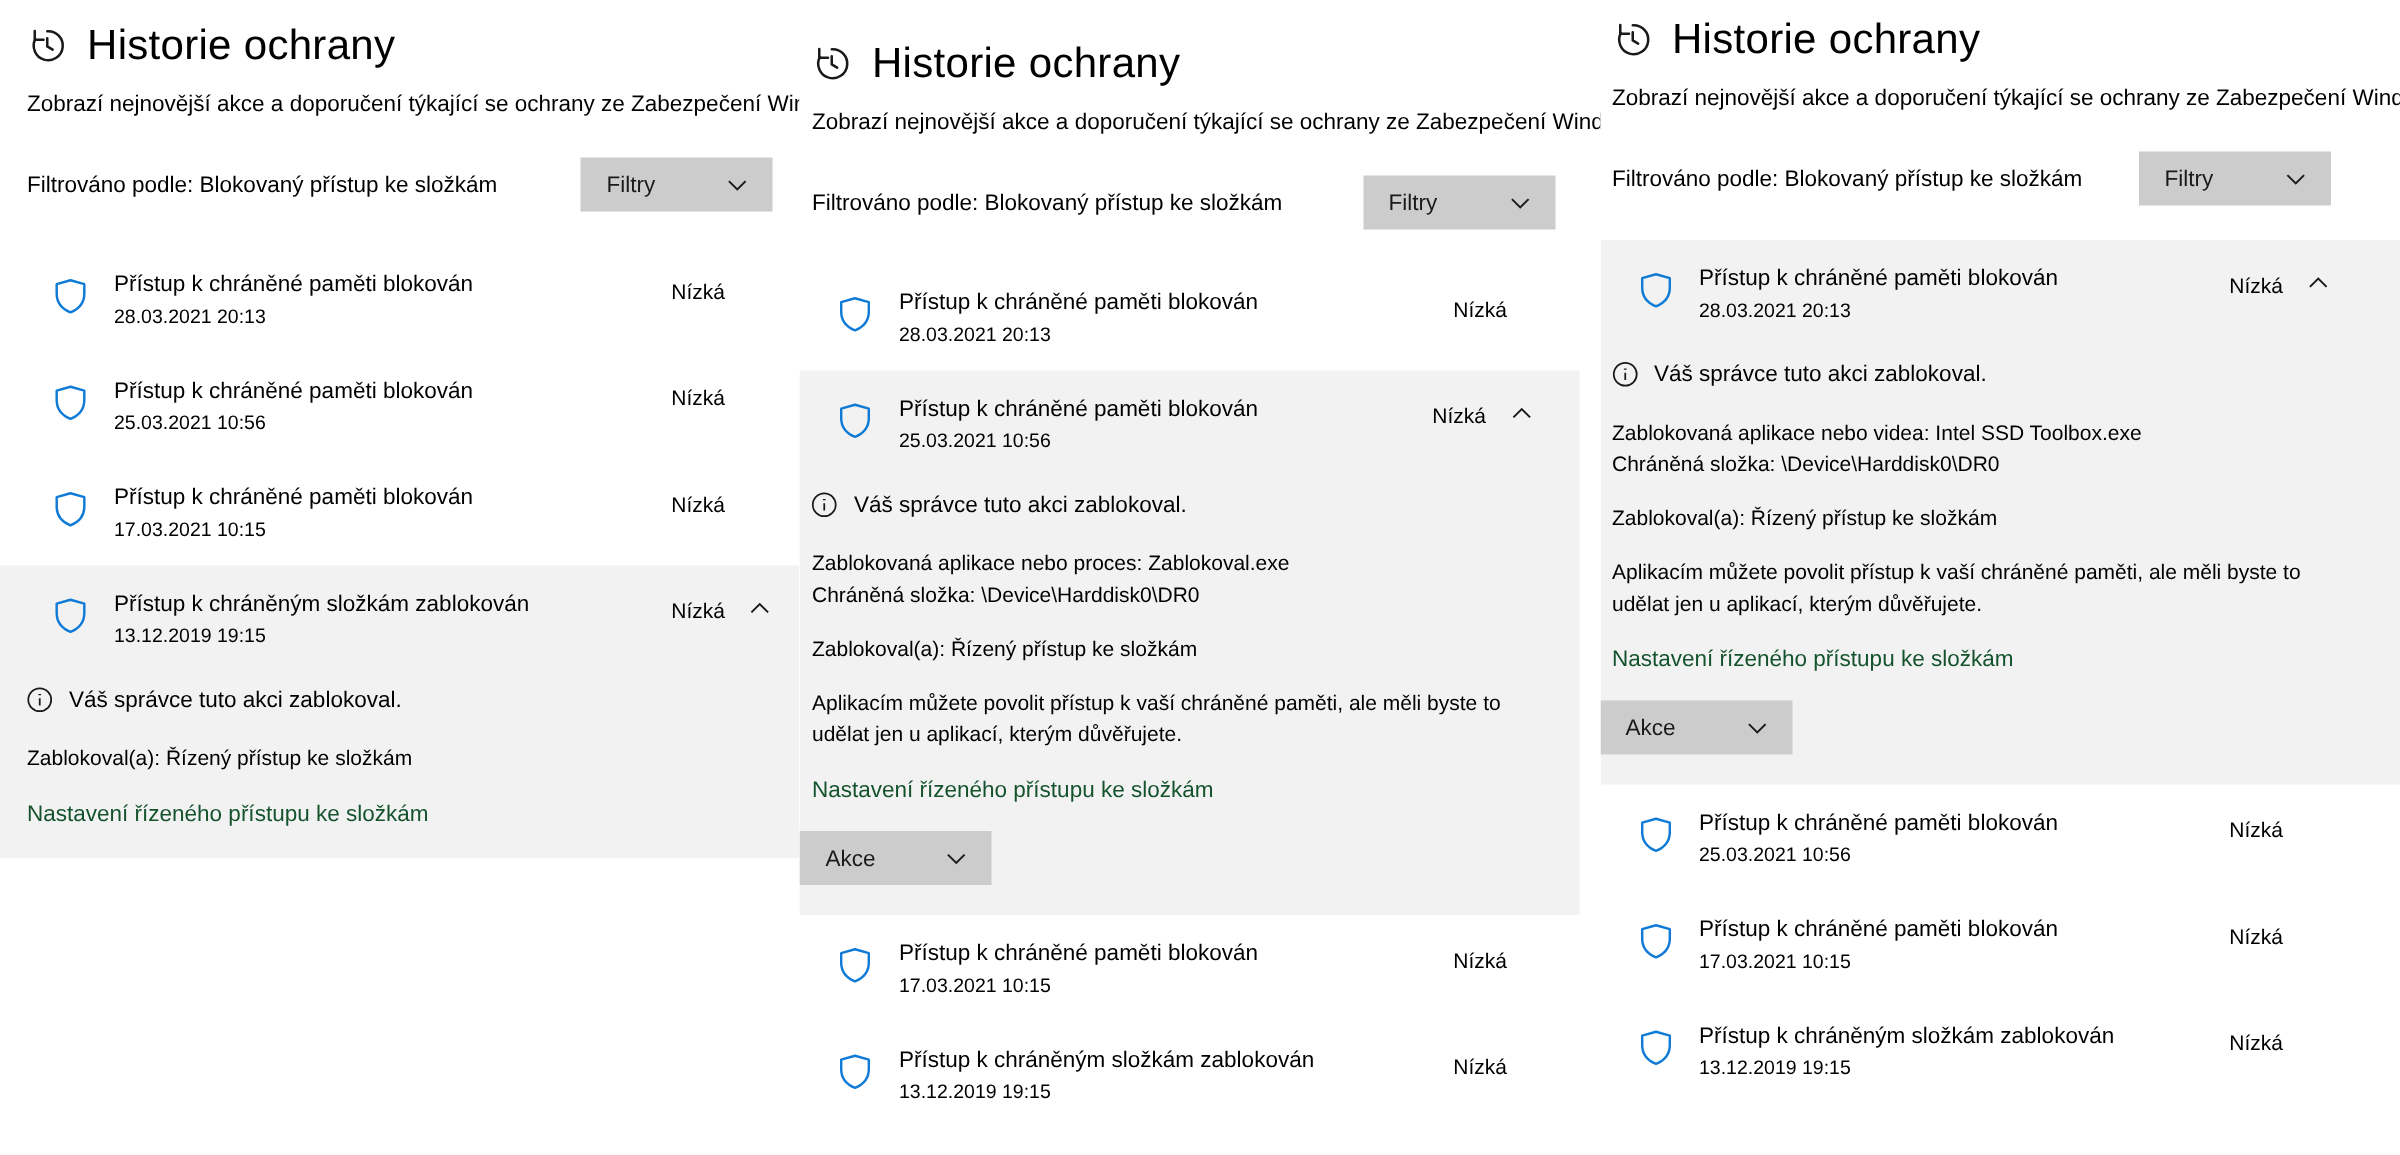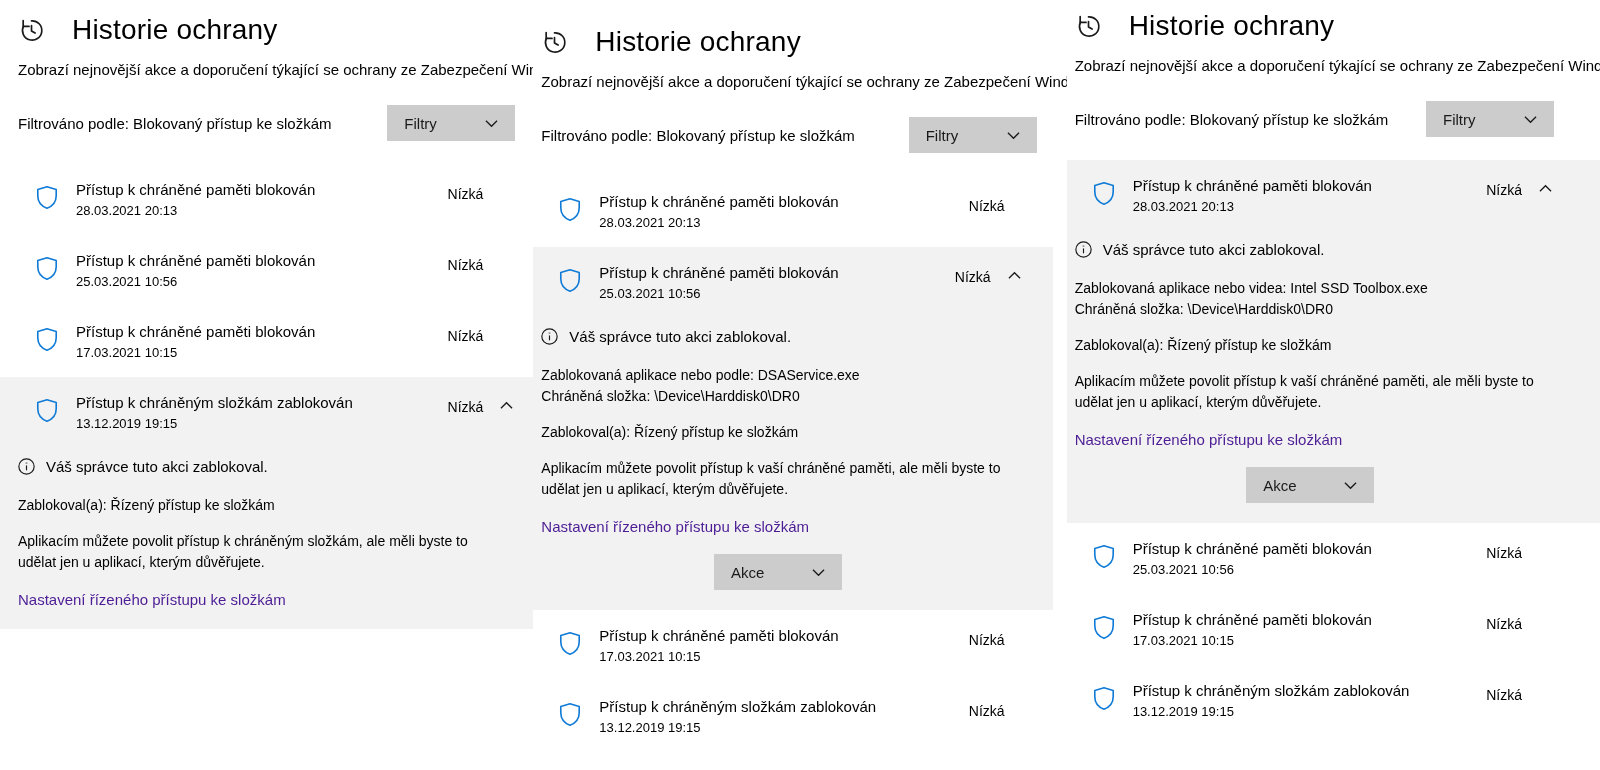--- a/index.html
+++ b/index.html
@@ -5,21 +5,21 @@
   *{margin:0;padding:0;box-sizing:border-box}
   html,body{width:1600px;height:770px;overflow:hidden;background:#fff;
     font-family:"Liberation Sans",sans-serif;color:#000;-webkit-font-smoothing:antialiased}
   .app{display:flex;width:1600px;height:770px}
   .panel{width:533.34px;flex:0 0 auto;height:770px;overflow:hidden;background:#fff;position:relative}
   .panel-0{--padL:16px;--insetR:18px;padding-top:14px}
   .panel-1{--padL:6px;--insetR:30px;padding-top:26px}
   .panel-2{--padL:6px;--insetR:46px;padding-top:10px}
 
   .head{padding:0 var(--insetR) 0 calc(var(--padL) + 2px)}
-  .title-row{display:flex;align-items:center;gap:27px}
+  .title-row{display:flex;align-items:center;gap:13px}
   .title-row h1{font-size:28px;font-weight:400;letter-spacing:.2px;white-space:nowrap}
   .hist-ic{display:flex;flex:0 0 auto}
   .subtitle{margin-top:13px;font-size:15px;line-height:21px;width:560px}
   .filter-row{margin-top:25px;display:flex;align-items:center;justify-content:space-between}
   .filter-label{font-size:15px;white-space:nowrap}
 
   .btn{display:inline-flex;align-items:center;justify-content:space-between;gap:16px;height:36px;
     padding:0 17px;background:#cccccc;border:none;font-family:inherit;font-size:15px;color:#1a1a1a;
     min-width:128px;cursor:pointer;flex:0 0 auto}
 
@@ -34,22 +34,22 @@
   .chevslot{width:32px;flex:0 0 auto;display:flex;justify-content:flex-end;padding-top:7px;padding-right:2px}
 
   .expanded{background:#f2f2f2;padding-bottom:20px}
   .panel-1 .expanded{margin-right:14px}
   .detail{padding:2px 52px 0 calc(var(--padL) + 2px)}
   .admin{display:flex;align-items:center;gap:11px;font-size:15px;margin:8px 0 20px}
   .info-ic{display:flex;flex:0 0 auto}
   .dline{font-size:14px;line-height:21px}
   .gap{margin-top:15px}
   .ddesc{font-size:14px;line-height:21px;margin-top:15px;max-width:470px}
-  .dlink{display:inline-block;margin-top:18px;font-size:15px;color:#4c1d95;text-decoration:none;cursor:pointer}
-  .action-row{display:flex;justify-content:center;padding-right:var(--insetR);margin-top:18px}
+  .dlink{display:inline-block;margin-top:18px;font-size:15px;color:#14532d;text-decoration:none;cursor:pointer}
+  .action-row{display:flex;justify-content:flex-start;padding-right:var(--insetR);margin-top:18px}
 </style>
 </head>
 <body>
 
 <div class="app">
 
   <section class="panel panel-0">
     <div class="head">
       <div class="title-row">
         <span class="hist-ic">
@@ -139,21 +139,20 @@
             <span class="info-ic">
                 <svg width="17" height="17" viewBox="0 0 16 16" fill="none" stroke="#1a1a1a" stroke-width="1.1">
                   <circle cx="8" cy="8" r="7.2"></circle>
                   <line x1="8" y1="7" x2="8" y2="11.6"></line>
                   <line x1="8" y1="4.4" x2="8" y2="5.1" stroke-width="1.7"></line>
                 </svg>
               </span>
             <span>Váš správce tuto akci zablokoval.</span>
           </div>
           <div class="dline gap">Zablokoval(a): Řízený přístup ke složkám</div>
-          <p class="ddesc">Aplikacím můžete povolit přístup k chráněným složkám, ale měli byste to udělat jen u aplikací, kterým důvěřujete.</p>
           <a class="dlink">Nastavení řízeného přístupu ke složkám</a>
         </div>
       </div>
     </div>
   </section>
 
   <section class="panel panel-1">
     <div class="head">
       <div class="title-row">
         <span class="hist-ic">
@@ -214,21 +213,21 @@
           <div class="admin">
             <span class="info-ic">
                 <svg width="17" height="17" viewBox="0 0 16 16" fill="none" stroke="#1a1a1a" stroke-width="1.1">
                   <circle cx="8" cy="8" r="7.2"></circle>
                   <line x1="8" y1="7" x2="8" y2="11.6"></line>
                   <line x1="8" y1="4.4" x2="8" y2="5.1" stroke-width="1.7"></line>
                 </svg>
               </span>
             <span>Váš správce tuto akci zablokoval.</span>
           </div>
-          <div class="dline">Zablokovaná aplikace nebo podle: DSAService.exe</div>
+          <div class="dline">Zablokovaná aplikace nebo proces: Zablokoval.exe</div>
           <div class="dline">Chráněná složka: \Device\Harddisk0\DR0</div>
           <div class="dline gap">Zablokoval(a): Řízený přístup ke složkám</div>
           <p class="ddesc">Aplikacím můžete povolit přístup k vaší chráněné paměti, ale měli byste to udělat jen u aplikací, kterým důvěřujete.</p>
           <a class="dlink">Nastavení řízeného přístupu ke složkám</a>
         </div>
         <div class="action-row">
           <button class="btn">
             <span>Akce</span>
             <svg width="13" height="9" viewBox="0 0 14 9" fill="none" stroke="#1a1a1a" stroke-width="1.4">
                 <path d="M1 1.5 L7 7.5 L13 1.5"></path>

